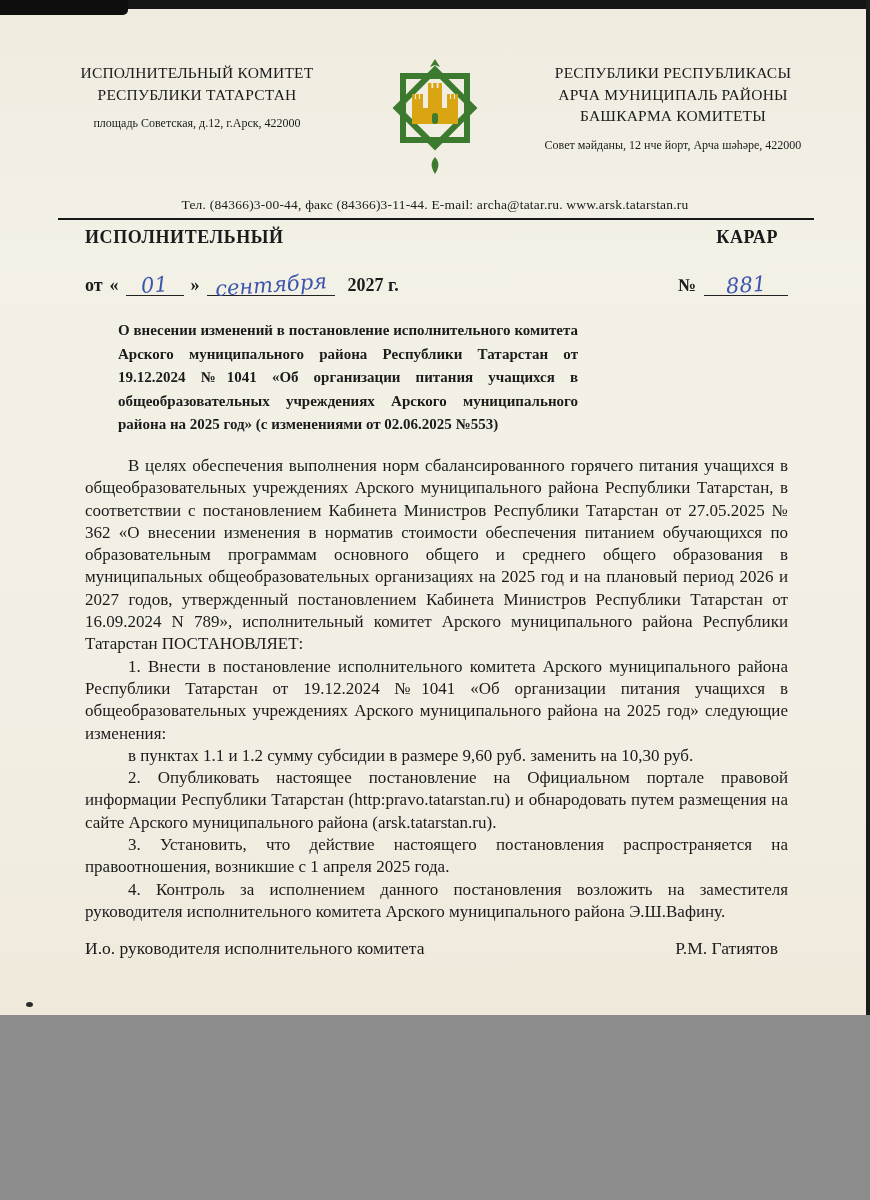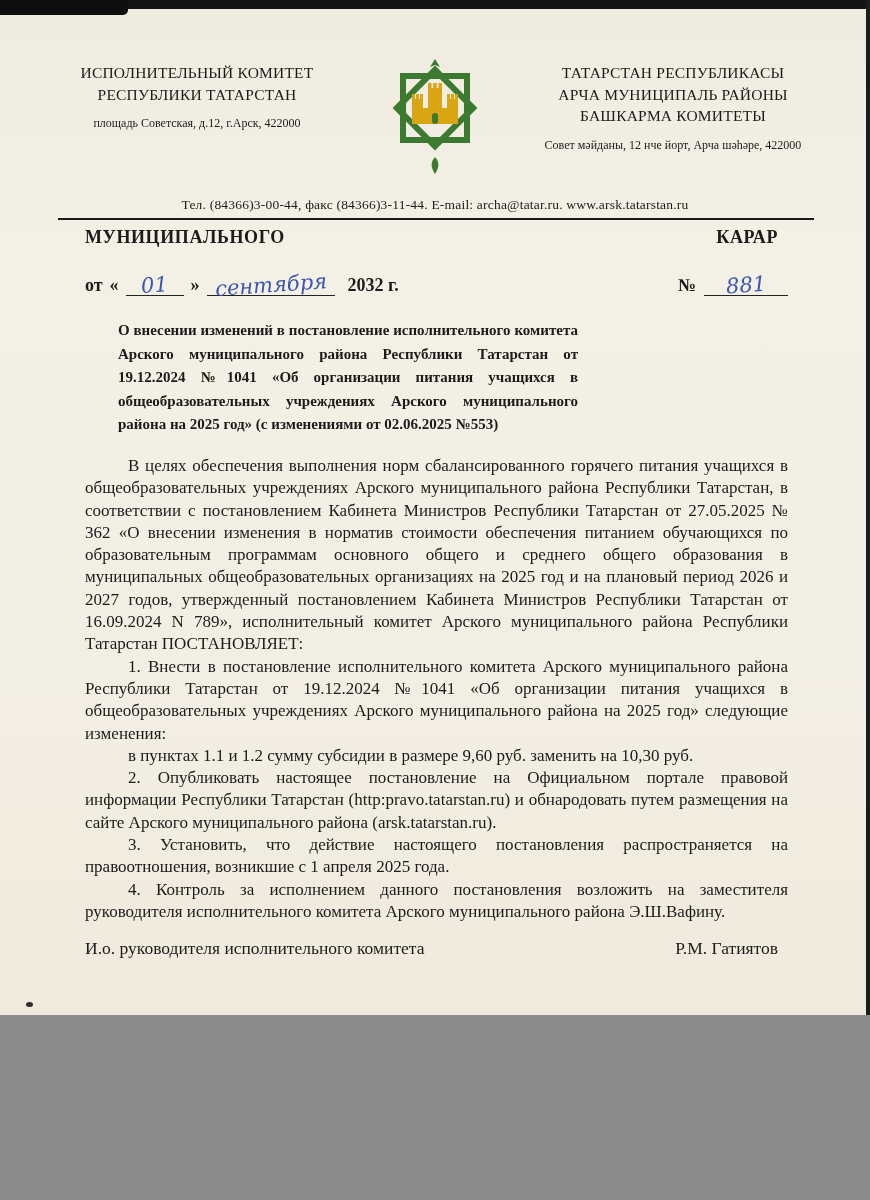--- a/index.html
+++ b/index.html
@@ -88,43 +88,43 @@
           <rect x="62" y="36" width="3" height="5"></rect>
             <rect x="66" y="36" width="3" height="5"></rect>
             <rect x="70" y="36" width="3" height="5"></rect>
         </g>
         <rect x="47" y="55" width="6" height="11" rx="3" fill="#3c7a2f"></rect>
         <path d="M50 116 C45.5 109 45.5 104 50 99 C54.5 104 54.5 109 50 116 Z" fill="#3c7a2f"></path>
       </svg>
     </div>
 
     <div class="org">
-      <div>ТАТАРСТАН РЕСПУБЛИКАСЫ</div>
+      <div>РЕСПУБЛИКИ РЕСПУБЛИКАСЫ</div>
       <div>АРЧА МУНИЦИПАЛЬ РАЙОНЫ</div>
       <div>БАШКАРМА КОМИТЕТЫ</div>
       <div class="addr">Совет мәйданы, 12 нче йорт, Арча шәһәре, 422000</div>
     </div>
   </header>
 
   <div class="contact">Тел. (84366)3-00-44, факс (84366)3-11-44. E-mail: archa@tatar.ru. www.arsk.tatarstan.ru</div>
   <hr class="rule">
 
   <div class="doc-type-row">
-    <span>МУНИЦИПАЛЬНОГО</span>
+    <span>ИСПОЛНИТЕЛЬНЫЙ</span>
     <span>КАРАР</span>
   </div>
 
   <div class="date-row">
     <div class="date-left">
       <span>от</span>
       <span>«</span>
       <span class="slot slot-day"><span class="hand">01</span></span>
       <span>»</span>
       <span class="slot slot-month"><span class="hand">сентября</span></span>
-      <span class="year-label">2032 г.</span>
+      <span class="year-label">2027 г.</span>
     </div>
     <div class="num-right">
       <span>№</span>
       <span class="slot slot-num"><span class="hand">881</span></span>
     </div>
   </div>
 
   <div class="title">О внесении изменений в постановление исполнительного комитета Арского муниципального района Республики Татарстан от 19.12.2024 №1041 «Об организации питания учащихся в общеобразовательных учреждениях Арского муниципального района на 2025 год» (с изменениями от 02.06.2025 №553)</div>
 
   <div class="body-text">

